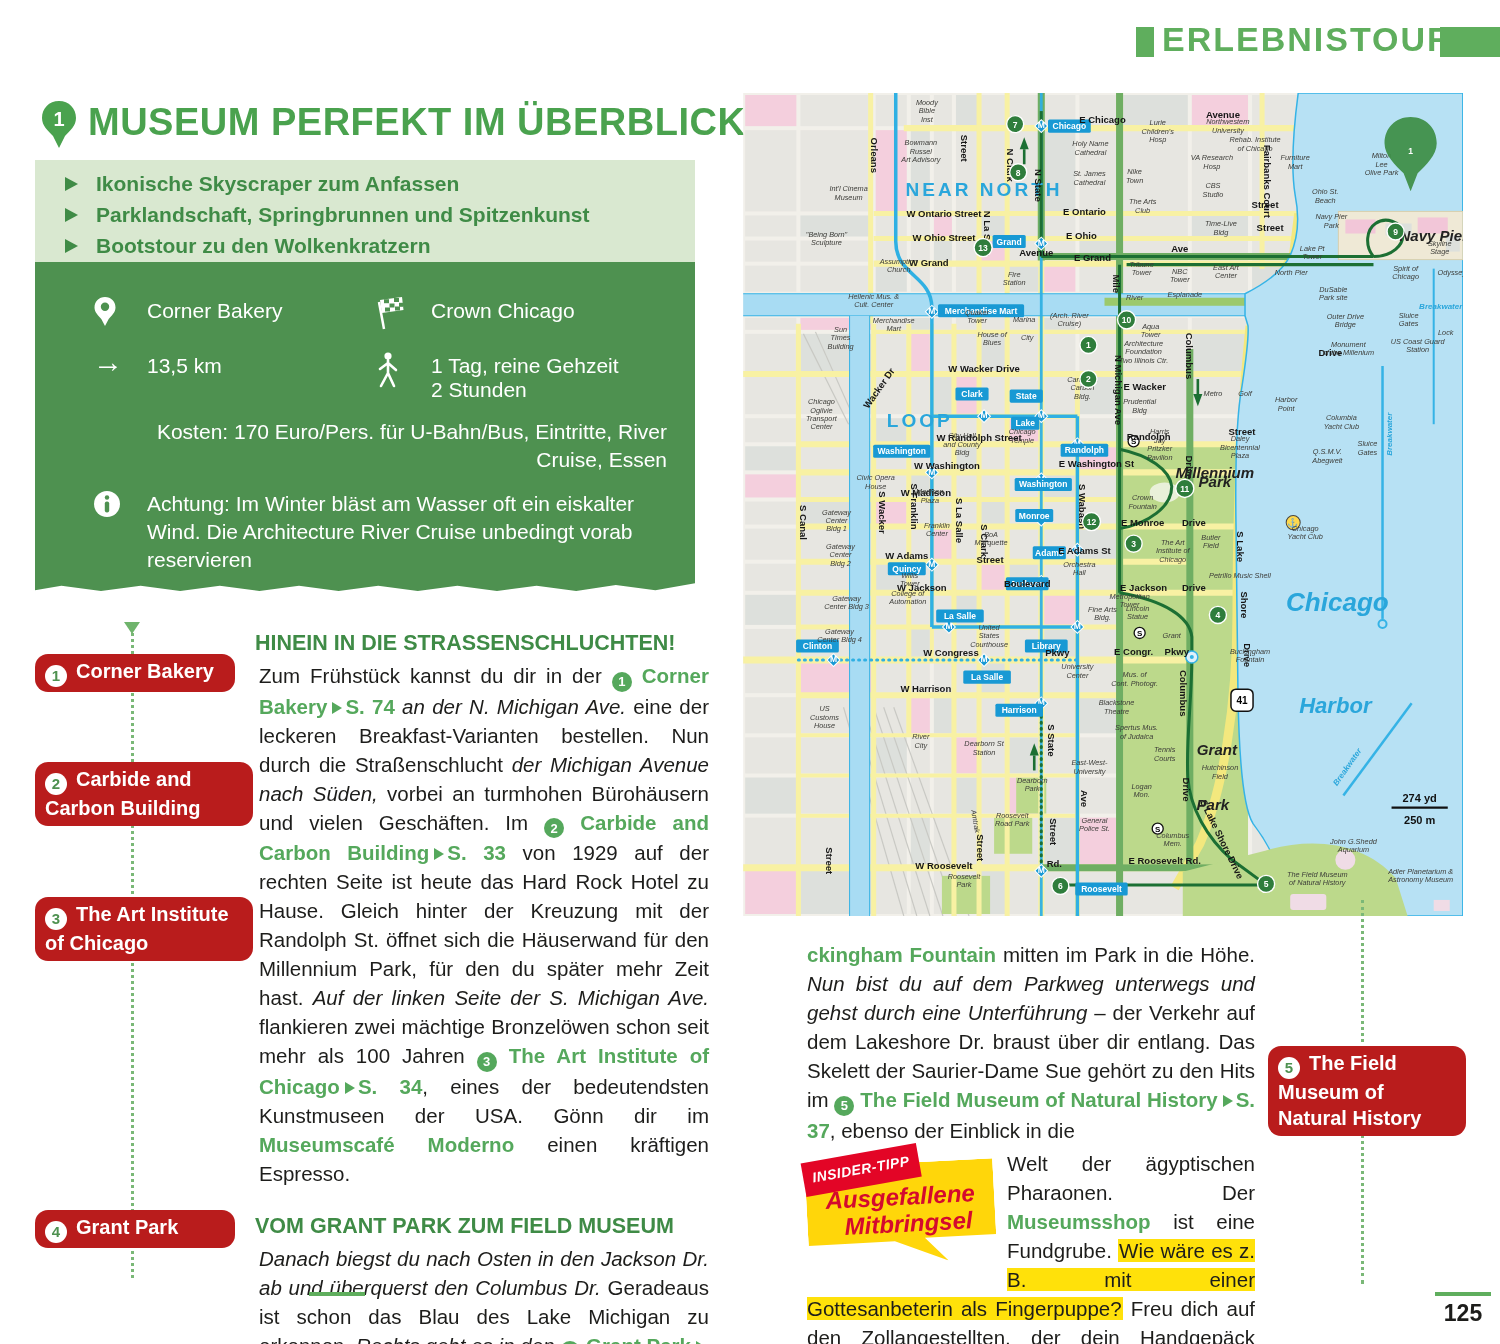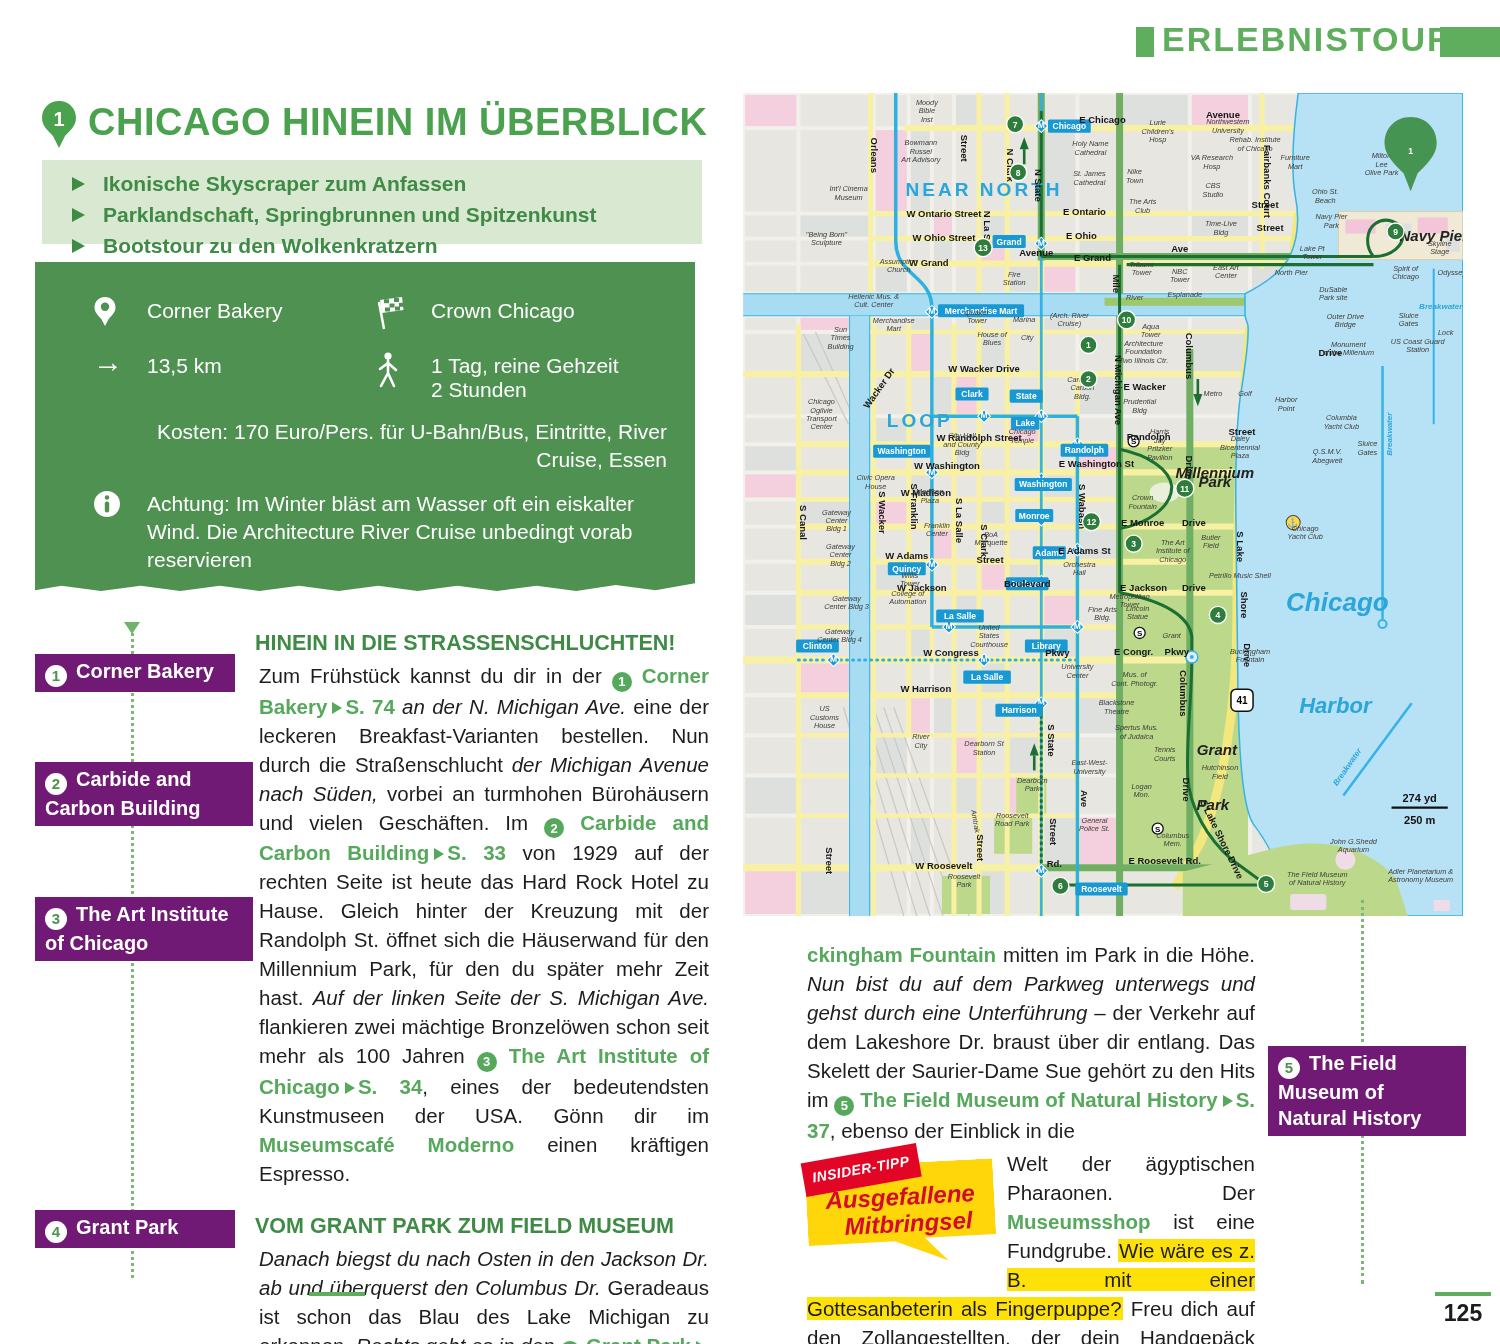--- a/index.html
+++ b/index.html
@@ -7,43 +7,43 @@
         font-family:"Liberation Sans",sans-serif;color:#1d1d1b;}
   
   .hdr-block{position:absolute;background:#5fae5d;}
   #hdr-title{position:absolute;left:1162px;top:20px;font-size:34px;font-weight:bold;
              color:#5fae5d;letter-spacing:2px;}
   
   #tour-pin{position:absolute;left:40px;top:100px;}
   #tour-title{position:absolute;left:88px;top:101px;font-size:38px;font-weight:bold;
               color:#4aa24e;letter-spacing:.5px;white-space:nowrap;}
   
-  #highlights{position:absolute;left:42px;top:160px;width:660px;height:84px;background:#d9e8d0;}
+  #highlights{position:absolute;left:35px;top:160px;width:660px;height:102px;background:#d9e8d0;}
   .hl-row{display:flex;align-items:center;margin:7px 0 0 30px;color:#3f8b46;
           font-size:21px;font-weight:bold;}
   .hl-row:first-child{margin-top:12px;}
   .tri{display:inline-block;width:0;height:0;border-left:13px solid #3f8b46;
        border-top:7px solid transparent;border-bottom:7px solid transparent;margin-right:18px;}
   
   #facts{position:absolute;left:35px;top:262px;width:660px;height:333px;background:#4e9150;
          color:#fff;clip-path:polygon(0 0,100% 0,100% 96.5%,94% 98.6%,88% 97%,82% 98.8%,76% 97.2%,
          70% 98.8%,64% 97.2%,58% 98.8%,52% 97.2%,46% 98.8%,40% 97.2%,34% 98.8%,28% 97.2%,
          22% 98.8%,16% 97.2%,10% 98.8%,4% 97.2%,0 98.6%);}
   #facts-grid{position:absolute;left:58px;top:34px;right:28px;display:grid;
               grid-template-columns:54px 228px 56px 1fr;row-gap:16px;font-size:21px;align-items:start;}
   .fact-val{padding-top:3px;}
   .span-row{grid-column:2/5;line-height:28px;text-align:right;}
   .note-icon{grid-column:1;}
   .note-text{grid-column:2/5;line-height:28px;}
   
   .dotline{position:absolute;width:0;border-left:3px dotted #7ab877;}
   #tl-arrow{position:absolute;left:124px;top:622px;width:0;height:0;
             border-top:12px solid #6fb46c;border-left:8px solid transparent;border-right:8px solid transparent;}
-  .stop{position:absolute;background:#701a75;color:#fff;font-weight:bold;font-size:20px;
-        padding:4px 8px 5px 10px;line-height:26px;z-index:2;}
+  .stop{position:absolute;background:#b91c1c;color:#fff;font-weight:bold;font-size:20px;
+        padding:4px 8px 5px 10px;line-height:26px;z-index:2;border-radius:13px;}
   .cnum-w{display:inline-flex;align-items:center;justify-content:center;width:22px;height:22px;
           border-radius:50%;background:#fff;color:#4e9150;font-size:15px;font-weight:bold;
           margin-right:9px;vertical-align:-3px;}
   
   .article{position:absolute;text-align:justify;}
   .green-head{font-size:21.5px;font-weight:bold;color:#3f8b46;margin:0 0 5px 0;}
   .body{font-size:20.5px;line-height:29px;margin:4px;}
   .green{color:#55a85c;font-weight:bold;}
   .hl-y{background:#ffe10a;padding:0 1px;}
   .cnum{display:inline-flex;align-items:center;justify-content:center;width:20px;height:20px;
@@ -84,21 +84,21 @@
   <div class="hdr-block" style="left:1136px;top:27px;width:18px;height:30px;"></div>
   <div id="hdr-title">ERLEBNISTOUREN</div>
   <div class="hdr-block" style="left:1440px;top:27px;width:60px;height:30px;"></div>
 
   <div id="tour-pin">
     <svg width="38" height="50" viewBox="0 0 38 50">
       <path d="M19 1 C9 1 2 8.5 2 18 c0 8 6 12.5 11 18 L19 48 l6 -12 c5 -5.5 11 -10 11 -18 C36 8.5 29 1 19 1 Z" fill="#4aa24e"></path>
       <text x="19" y="26" text-anchor="middle" font-size="20" font-weight="bold" fill="#fff">1</text>
     </svg>
   </div>
-  <div id="tour-title">CHICAGO HINEIN IM ÜBERBLICK</div>
+  <div id="tour-title">MUSEUM PERFEKT IM ÜBERBLICK</div>
 
   <div id="highlights">
     <div class="hl-row">
       <span class="tri"></span>
       <span>Ikonische Skyscraper zum Anfassen</span>
       </div>
     <div class="hl-row">
       <span class="tri"></span>
       <span>Parklandschaft, Springbrunnen und Spitzenkunst</span>
       </div>

